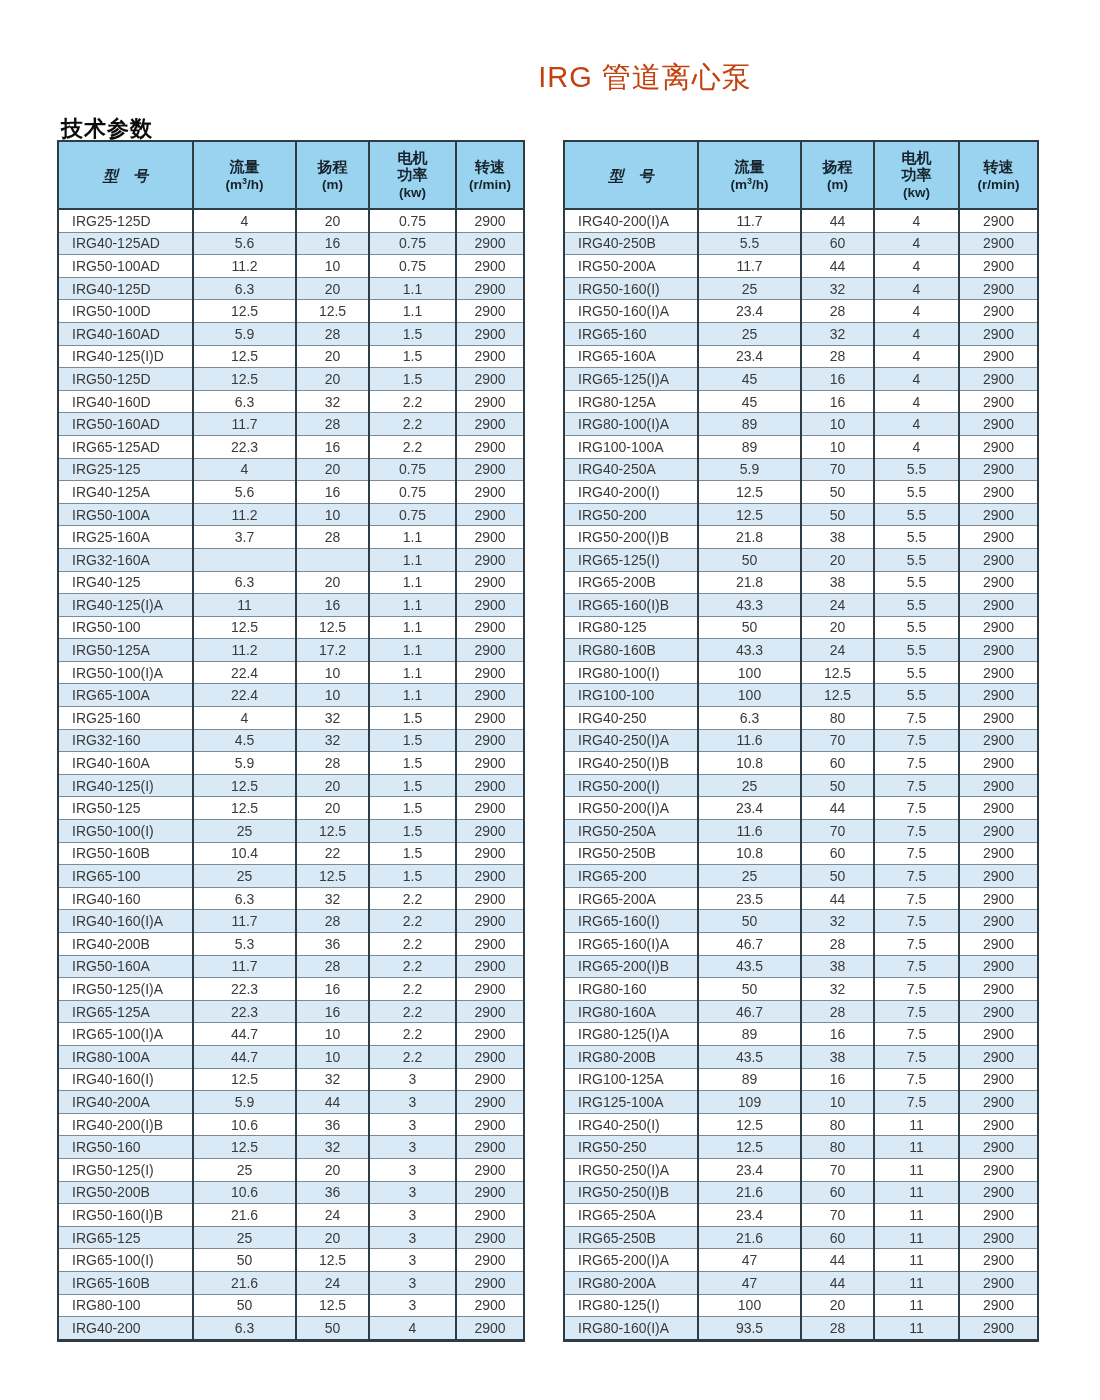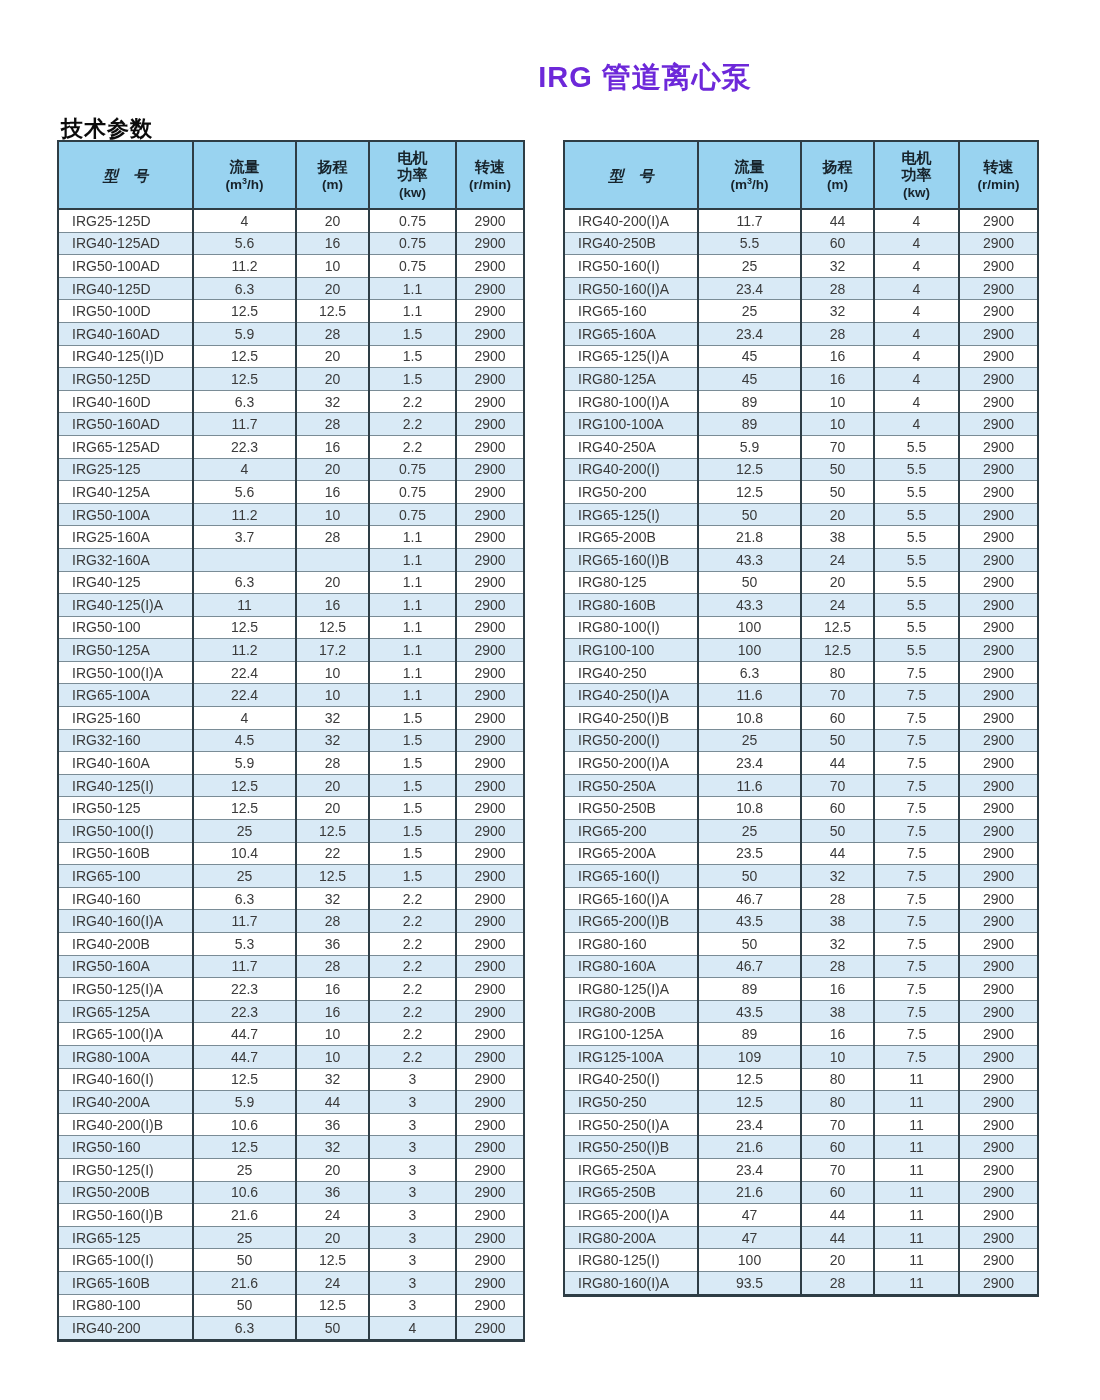--- a/index.html
+++ b/index.html
@@ -3,21 +3,21 @@
 <meta charset="utf-8">
 <style>
   html,body{margin:0;padding:0;}
   body{
     width:1100px;height:1400px;position:relative;background:#ffffff;
     font-family:"Liberation Sans","DejaVu Sans",sans-serif;
     color:var(--text,#3a3a3a);
   }
   .page-title{
     position:absolute;top:58px;left:645px;transform:translateX(-50%);
-    font-size:29px;font-weight:bold;color:#6d28d9;white-space:nowrap;
+    font-size:29px;font-weight:normal;color:#c2410c;white-space:nowrap;
     letter-spacing:1px;margin:0;
   }
   .section-heading{
     position:absolute;top:103px;left:50px;margin:11px;
     font-size:22px;font-weight:bold;color:#0b0b0b;letter-spacing:1px;
   }
   .table-wrap{position:absolute;top:140px;}
   .table-wrap.left{left:57px;}
   .table-wrap.right{left:563px;}
   table.spec{
@@ -480,20 +480,27 @@
             <td>2900</td>
           </tr>
           <tr>
             <td class="model">IRG40-250B</td>
             <td>5.5</td>
             <td>60</td>
             <td>4</td>
             <td>2900</td>
           </tr>
           <tr>
+            <td class="model">IRG50-200A</td>
+            <td>11.7</td>
+            <td>44</td>
+            <td>4</td>
+            <td>2900</td>
+          </tr>
+          <tr>
             <td class="model">IRG50-160(I)</td>
             <td>25</td>
             <td>32</td>
             <td>4</td>
             <td>2900</td>
           </tr>
           <tr>
             <td class="model">IRG50-160(I)A</td>
             <td>23.4</td>
             <td>28</td>
@@ -553,20 +560,27 @@
             <td class="model">IRG40-200(I)</td>
             <td>12.5</td>
             <td>50</td>
             <td>5.5</td>
             <td>2900</td>
           </tr>
           <tr>
             <td class="model">IRG50-200</td>
             <td>12.5</td>
             <td>50</td>
+            <td>5.5</td>
+            <td>2900</td>
+          </tr>
+          <tr>
+            <td class="model">IRG50-200(I)B</td>
+            <td>21.8</td>
+            <td>38</td>
             <td>5.5</td>
             <td>2900</td>
           </tr>
           <tr>
             <td class="model">IRG65-125(I)</td>
             <td>50</td>
             <td>20</td>
             <td>5.5</td>
             <td>2900</td>
           </tr>

